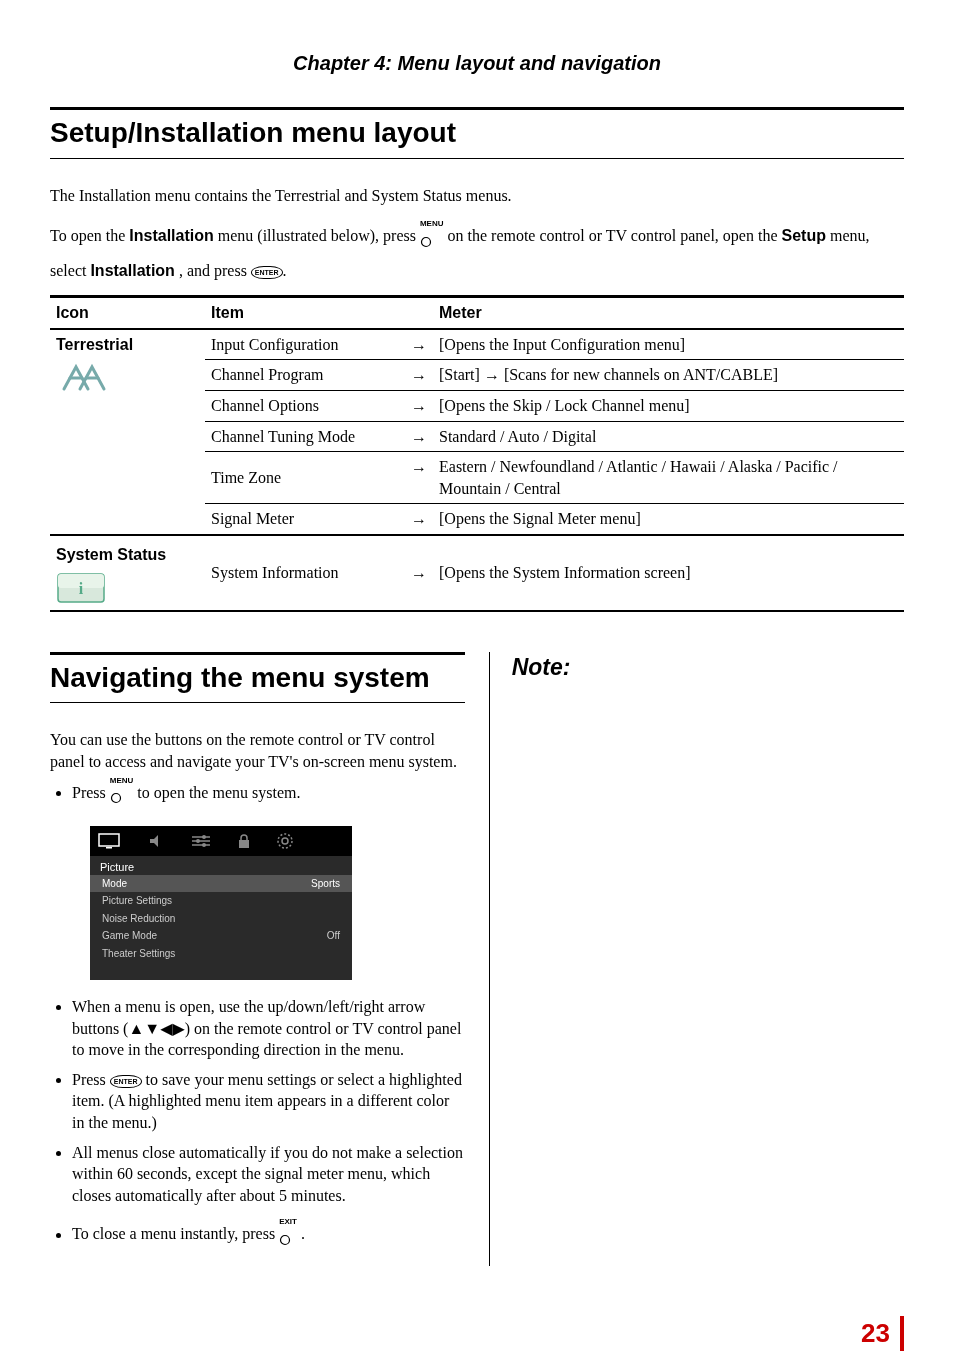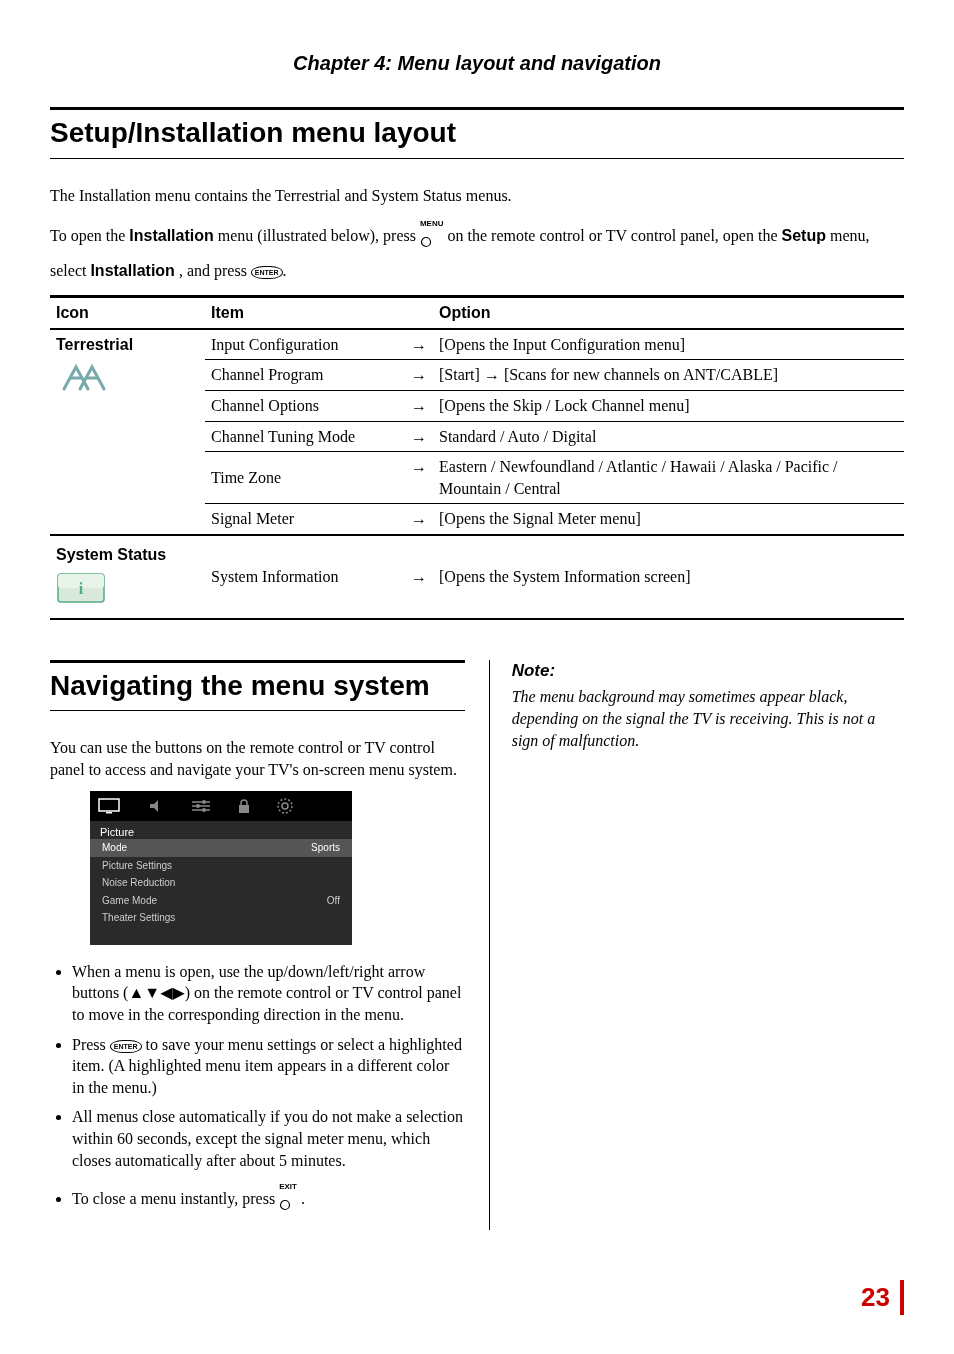--- a/index.html
+++ b/index.html
@@ -112,21 +112,21 @@
     padding-left: 22px;
   }
   .left-col .thick-rule { margin-top: 0; }
   .para { margin-bottom: 0; }
   ul.bullets { list-style: disc; padding-left: 22px; }
   ul.bullets li { margin-bottom: 8px; }
   .note-head {
     font-family: Arial, Helvetica, sans-serif;
     font-style: italic;
     font-weight: bold;
-    font-size: 17px;
+    font-size: 23px;
     margin-bottom: 4px;
   }
   .note-body { font-style: italic; }
   
   .osd {
     width: 262px;
     background: #2a2a2a;
     color: #ddd;
     font-family: Arial, Helvetica, sans-serif;
     font-size: 11px;
@@ -193,21 +193,21 @@
   <span>, and press </span>
   <span class="enter-icon">ENTER</span><span>.</span>
 </p>
 
 <table class="layout-table">
   <thead>
     <tr>
       <th class="icon-col">Icon</th>
       <th class="item-col">Item</th>
       <th class="arrow-col"></th>
-      <th>Option</th>
+      <th>Meter</th>
     </tr>
   </thead>
   <tbody>
     <tr class="row-sep">
       <td rowspan="6" style="border-bottom:2px solid #000">
         <div class="cat-label">Terrestrial</div>
         <svg class="icon-antenna" width="60" height="34">
           <g stroke="#7aa" stroke-width="3" fill="none" stroke-linecap="round">
             <path d="M8 28 L20 6 L32 28"></path>
             <path d="M24 28 L36 6 L48 28"></path>
@@ -241,21 +241,21 @@
       <td style="vertical-align:middle">Time Zone</td>
       <td class="arrow">→</td>
       <td>Eastern / Newfoundland / Atlantic / Hawaii / Alaska / Pacific / Mountain / Central</td>
     </tr>
     <tr class="section-sep">
       <td>Signal Meter</td>
       <td class="arrow">→</td>
       <td>[Opens the Signal Meter menu]</td>
     </tr>
     <tr class="table-end">
-      <td style="padding-top:8px;padding-bottom:14px">
+      <td style="padding-top:8px;padding-bottom:6px">
         <div class="cat-label">System Status</div>
         <svg class="icon-info" width="50" height="32">
           <rect x="2" y="2" width="46" height="28" rx="3" fill="#d8e8dc" stroke="#5a8" stroke-width="1.5"></rect>
           <rect x="2" y="2" width="46" height="14" rx="3" fill="#e8f4ea"></rect>
           <text x="25" y="22" text-anchor="middle" font-family="Georgia,serif" font-size="16" fill="#5a8" font-weight="bold">i</text>
         </svg>
       </td>
       <td style="vertical-align:middle">System Information</td>
       <td class="arrow" style="vertical-align:middle">→</td>
       <td style="vertical-align:middle">[Opens the System Information screen]</td>
@@ -264,20 +264,32 @@
 </table>
 
 <div class="two-col">
   <div class="left-col">
     <hr class="thick-rule">
     <h1 class="section-title">Navigating the menu system</h1>
     <hr class="thin-rule">
 
     <p class="para">You can use the buttons on the remote control or TV control panel to access and navigate your TV's on-screen menu system.</p>
 
+    <ul class="bullets">
+      <li>
+        <span>Press </span>
+        <span class="menu-icon">
+          <span class="menu-label">MENU</span><br>
+          <svg width="12" height="12" style="vertical-align:top;margin-top:-2px">
+              <circle cx="6" cy="6" r="4.5" fill="none" stroke="#000" stroke-width="1.2"></circle>
+            </svg>
+        </span>
+        <span> to open the menu system.</span>
+      </li>
+    </ul>
 
     <div class="osd">
       <div class="osd-tabs">
         <svg width="26" height="16">
             <rect x="1" y="1" width="20" height="12" fill="none" stroke="#fff" stroke-width="1.5"></rect>
             <rect x="8" y="14" width="6" height="1.5" fill="#fff"></rect>
           </svg>
         <svg width="18" height="16">
             <polygon points="2,6 6,6 10,2 10,14 6,10 2,10" fill="#888"></polygon>
           </svg>
@@ -337,17 +349,16 @@
               <circle cx="6" cy="6" r="4.5" fill="none" stroke="#000" stroke-width="1.2"></circle>
             </svg>
         </span>
         <span>.</span>
       </li>
     </ul>
   </div>
 
   <div class="right-col">
     <div class="note-head">Note:</div>
-    <div class="note-body">The menu background may sometimes appear black, depending on the signal the TV is receiving. This is not a sign of malfunction.</div>
   </div>
 </div>
 
 <div class="page-num">23</div>
 
 </body></html>

